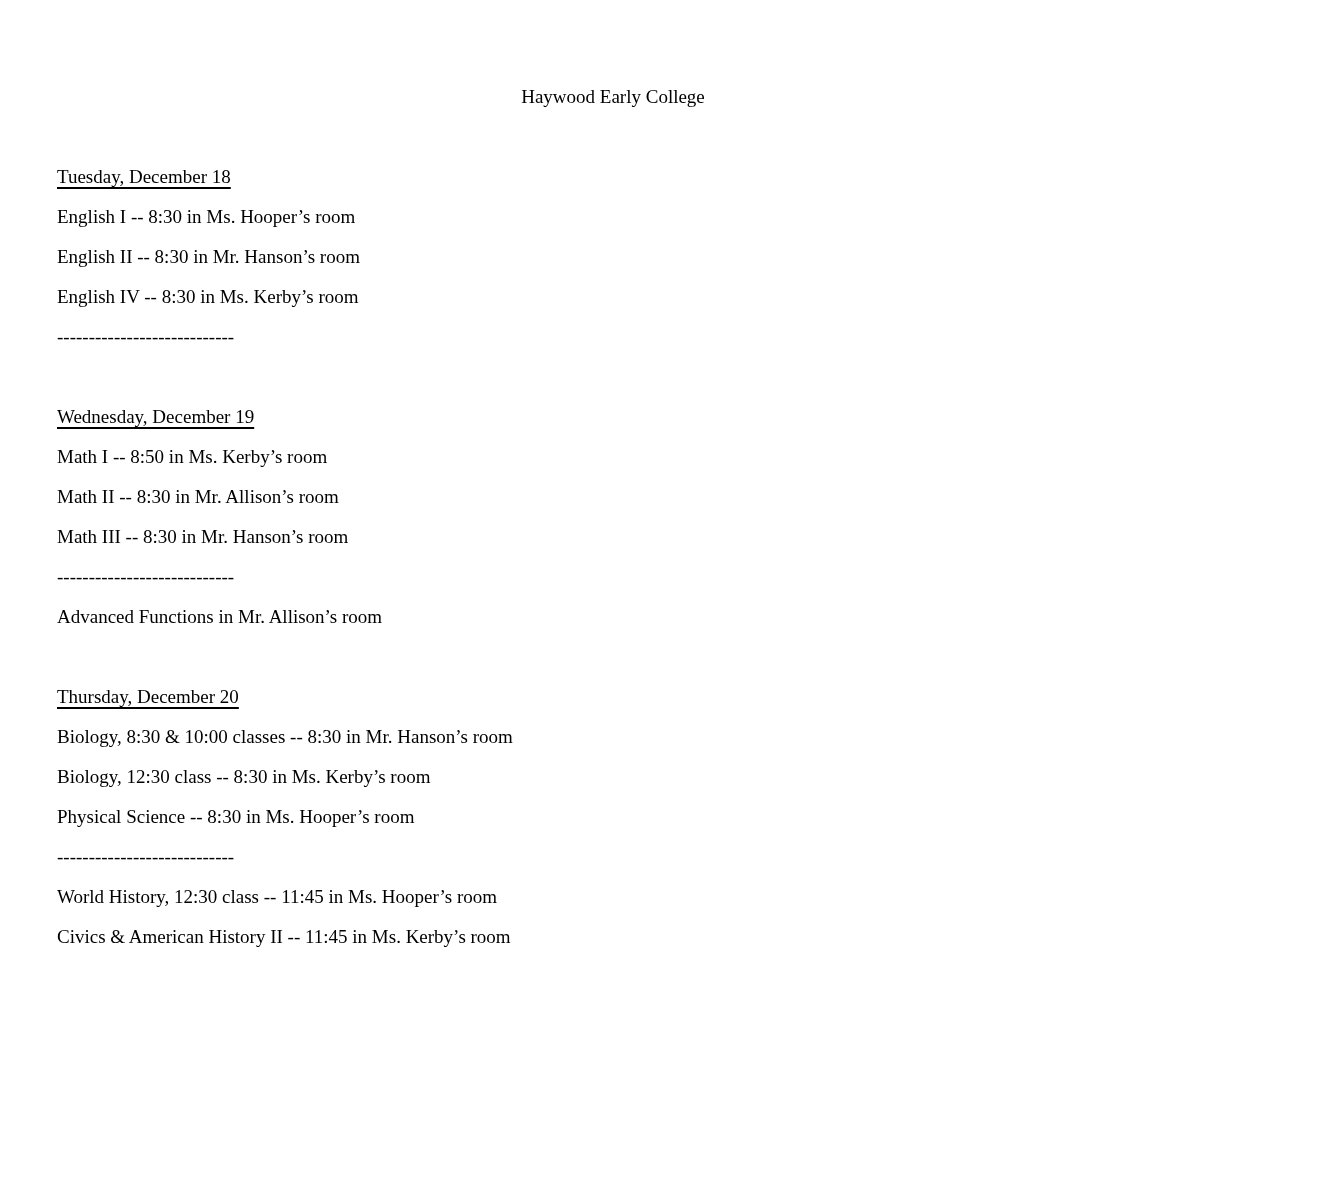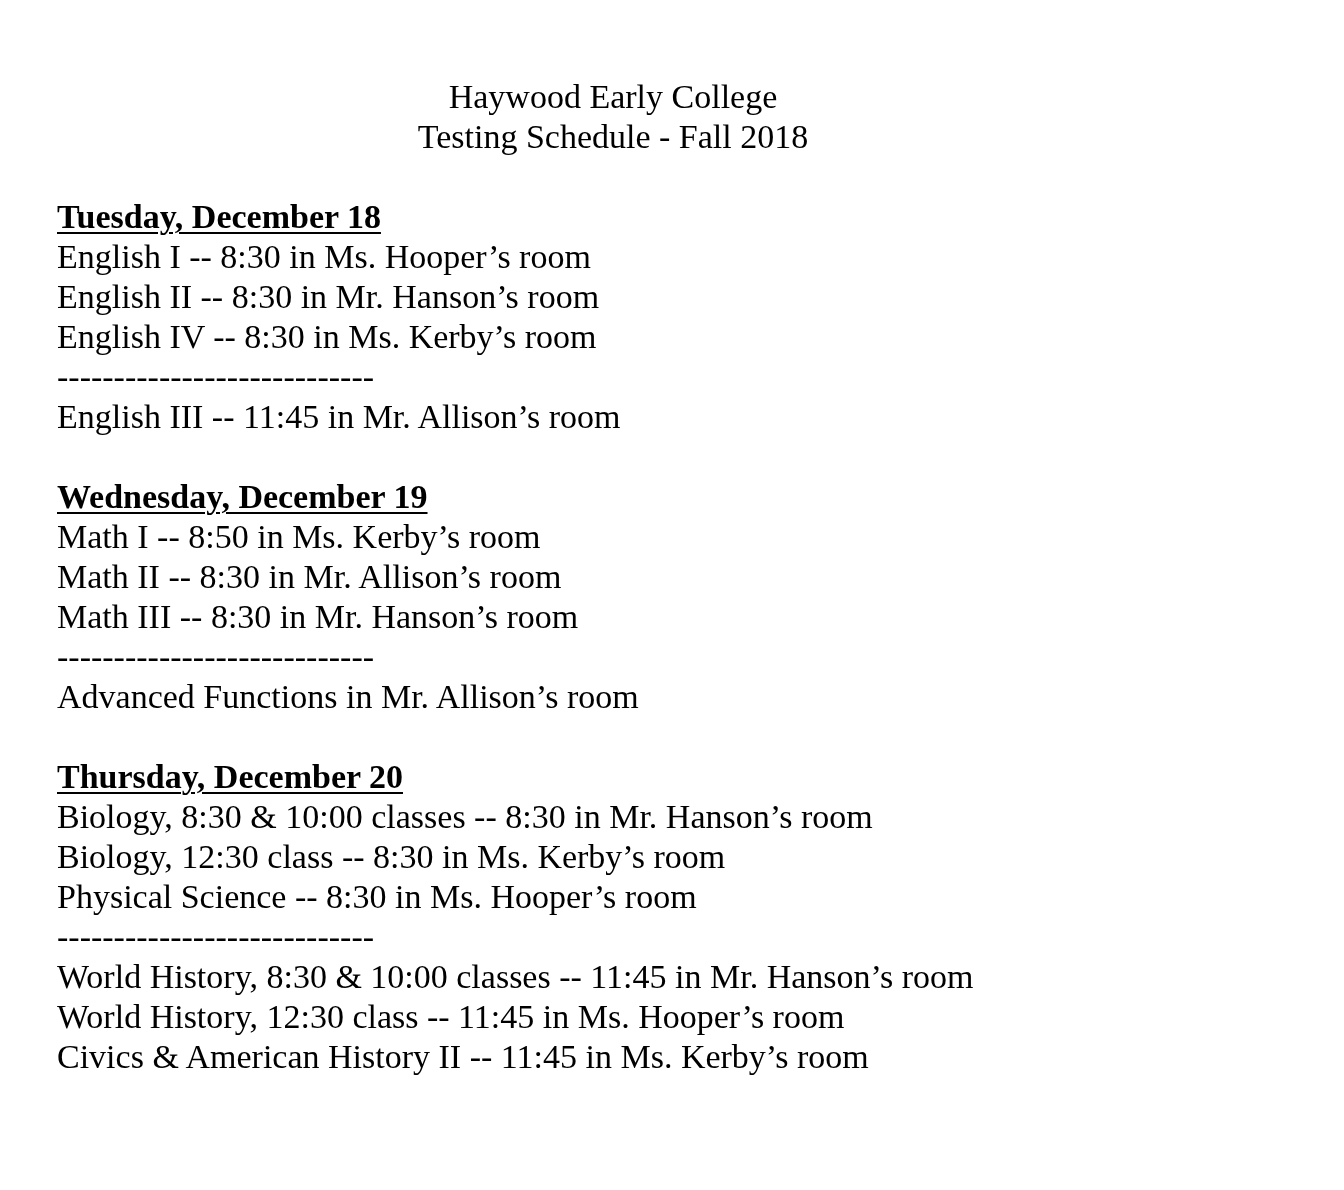--- a/index.html
+++ b/index.html
@@ -13,38 +13,37 @@
     overflow: hidden;
   }
   .page {
     box-sizing: border-box;
     width: 1212px;
     min-height: 1190px;
     padding: 77px 43px 57px 57px;
     background: #ffffff;
     color: #000000;
     font-family: "Liberation Serif", "DejaVu Serif", serif;
-    font-size: 34px;
+    font-size: 19px;
     line-height: 40px;
     font-weight: 400;
   }
   .title-block {
     text-align: center;
   }
   .title-line {
     height: 40px;
     white-space: nowrap;
   }
   .section {
     margin-top: 40px;
   }
   .day-heading {
     height: 40px;
     white-space: nowrap;
-    font-weight: bold;
   }
   .day-heading span {
     text-decoration: underline;
     text-decoration-thickness: 2px;
     text-underline-offset: 4px;
   }
   .line {
     height: 40px;
     white-space: nowrap;
   }
@@ -54,45 +53,42 @@
     letter-spacing: 0;
   }
 </style>
 </head>
 <body>
 
 <div class="page">
 
   <div class="title-block">
     <div class="title-line">Haywood Early College</div>
-    <div class="title-line">Testing Schedule - Fall 2018</div>
   </div>
 
   <div class="section">
     <div class="day-heading"><span>Tuesday, December 18</span></div>
     <div class="line">English I -- 8:30 in Ms. Hooper’s room</div>
     <div class="line">English II -- 8:30 in Mr. Hanson’s room</div>
     <div class="line">English IV -- 8:30 in Ms. Kerby’s room</div>
     <div class="separator">----------------------------</div>
-    <div class="line">English III -- 11:45 in Mr. Allison’s room</div>
   </div>
 
   <div class="section">
     <div class="day-heading"><span>Wednesday, December 19</span></div>
     <div class="line">Math I -- 8:50 in Ms. Kerby’s room</div>
     <div class="line">Math II -- 8:30 in Mr. Allison’s room</div>
     <div class="line">Math III -- 8:30 in Mr. Hanson’s room</div>
     <div class="separator">----------------------------</div>
     <div class="line">Advanced Functions in Mr. Allison’s room</div>
   </div>
 
   <div class="section">
     <div class="day-heading"><span>Thursday, December 20</span></div>
     <div class="line">Biology, 8:30 &amp; 10:00 classes -- 8:30 in Mr. Hanson’s room</div>
     <div class="line">Biology, 12:30 class -- 8:30 in Ms. Kerby’s room</div>
     <div class="line">Physical Science -- 8:30 in Ms. Hooper’s room</div>
     <div class="separator">----------------------------</div>
-    <div class="line">World History, 8:30 &amp; 10:00 classes -- 11:45 in Mr. Hanson’s room</div>
     <div class="line">World History, 12:30 class -- 11:45 in Ms. Hooper’s room</div>
     <div class="line">Civics &amp; American History II -- 11:45 in Ms. Kerby’s room</div>
   </div>
 
 </div>
 
 </body></html>

